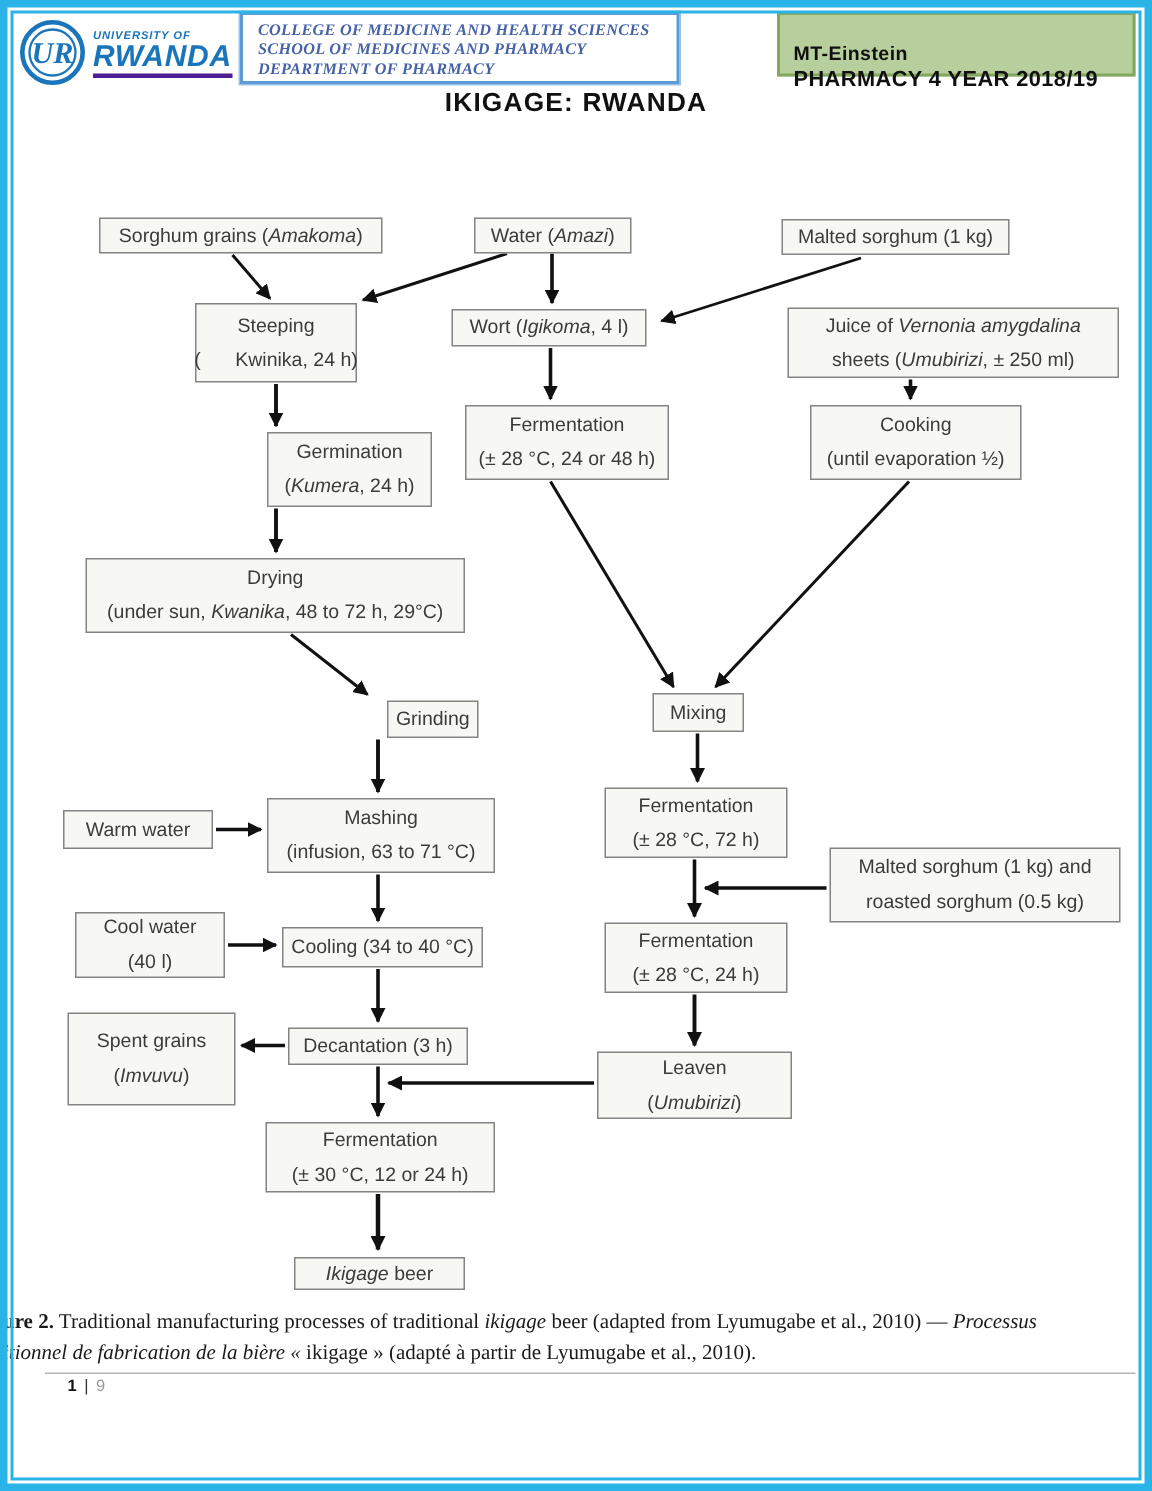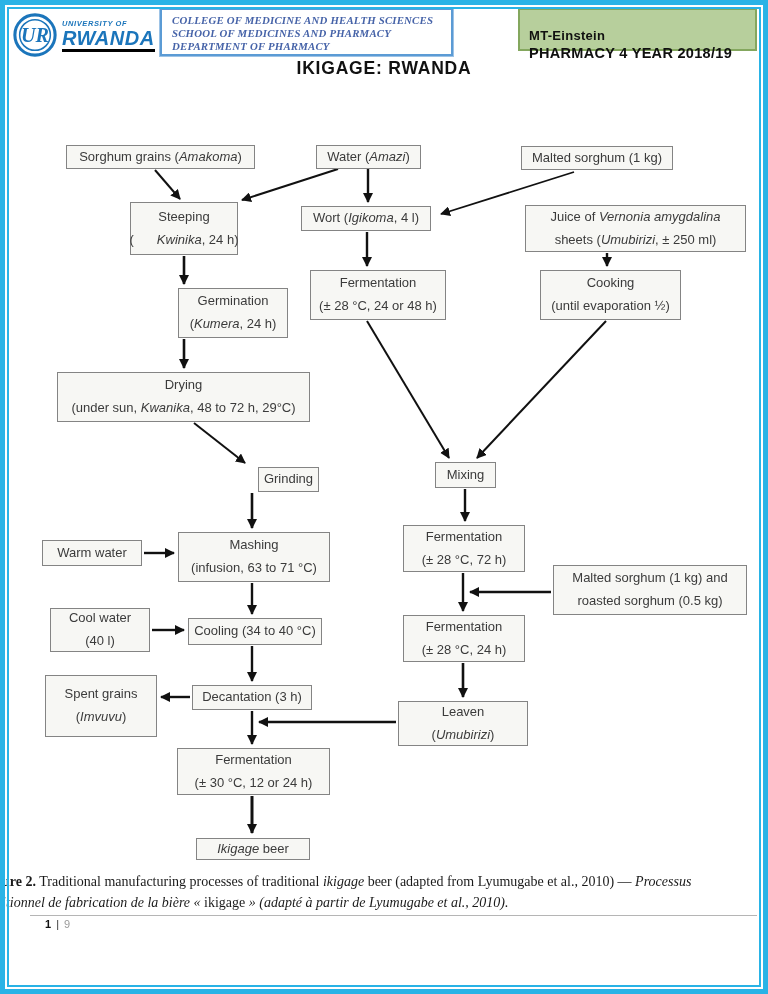--- a/index.html
+++ b/index.html
@@ -7,21 +7,21 @@
     width:768px;height:994px;position:relative;overflow:hidden;
     background:#ffffff;font-family:"Liberation Sans",sans-serif;
   }
   
   .frame-outer{position:absolute;inset:0;border:5px solid #29b3e6;box-sizing:border-box;pointer-events:none;z-index:50;}
   .frame-inner{position:absolute;inset:7px;border:2px solid #29b3e6;box-sizing:border-box;pointer-events:none;z-index:50;}
 
   
   .logo{position:absolute;left:12px;top:12px;display:flex;align-items:center;gap:4px;}
   .logo-mark{width:46px;height:46px;}
-  .logo-textcol{display:flex;flex-direction:column;justify-content:center;border-bottom:3px solid #000000;padding-bottom:1px;}
+  .logo-textcol{display:flex;flex-direction:column;justify-content:center;border-bottom:3px solid #4c1d95;padding-bottom:1px;}
   .logo-top{font-size:7.5px;font-weight:bold;font-style:italic;color:#1b75bb;letter-spacing:.6px;}
   .logo-name{font-size:20px;font-weight:bold;font-style:italic;color:#1b75bb;letter-spacing:.5px;line-height:20px;}
 
   .college-box{
     position:absolute;left:160px;top:8px;width:293px;height:48px;box-sizing:border-box;
     border:2px solid #5b9bd5;box-shadow:0 0 0 1px #9dc3e6;
     padding:4px 6px 0 10px;background:#ffffff;
   }
   .college-box .cl{
     font-family:"Liberation Serif",serif;font-style:italic;font-weight:bold;
@@ -127,21 +127,21 @@
       <div><span>Sorghum grains (</span><span style="font-style: italic;">Amakoma</span><span>)</span></div>
     </div>
     <div class="node" style="left: 316px; top: 145px; width: 105px; height: 24px;">
       <div><span>Water (</span><span style="font-style: italic;">Amazi</span><span>)</span></div>
     </div>
     <div class="node" style="left: 521px; top: 146px; width: 152px; height: 24px;">
       <div><span>Malted sorghum (1 kg)</span></div>
     </div>
     <div class="node" style="left: 130px; top: 202px; width: 108px; height: 53px;">
       <div><span>Steeping</span></div>
-      <div><span>(</span><span style="font-style: italic; margin-left: 23px;">Kwinika</span><span>, 24 h)</span></div>
+      <div><span>(</span><span style=" margin-left: 23px;">Kwinika</span><span>, 24 h)</span></div>
     </div>
     <div class="node" style="left: 301px; top: 206px; width: 130px; height: 25px;">
       <div><span>Wort (</span><span style="font-style: italic;">Igikoma</span><span>, 4 l)</span></div>
     </div>
     <div class="node" style="left: 525px; top: 205px; width: 221px; height: 47px;">
       <div><span>Juice of </span><span style="font-style: italic;">Vernonia amygdalina</span></div>
       <div><span>sheets (</span><span style="font-style: italic;">Umubirizi</span><span>, ± 250 ml)</span></div>
     </div>
     <div class="node" style="left: 310px; top: 270px; width: 136px; height: 50px;">
       <div><span>Fermentation</span></div>
@@ -206,18 +206,18 @@
       <div><span>Fermentation</span></div>
       <div><span>(± 30 °C, 12 or 24 h)</span></div>
     </div>
     <div class="node" style="left: 196px; top: 838px; width: 114px; height: 22px;">
       <div><span style="font-style: italic;">Ikigage</span><span> beer</span></div>
     </div>
   </div>
 
 <div class="caption">
     <div class="cap-line"><span style="font-weight: bold; margin-top: 17px;">ure 2.</span><span> Traditional manufacturing processes of traditional </span><span style="font-style: italic;">ikigage</span><span> beer (adapted from Lyumugabe et al., 2010) — </span><span style="font-style: italic;">Processus</span></div>
-    <div class="cap-line"><span style="font-style: italic;">itionnel de fabrication de la bière « </span><span>ikigage</span><span style="font-style: italic;"> » (adapté à partir de Lyumugabe et al., 2010).</span></div>
+    <div class="cap-line"><span style="font-style: italic;">itionnel de fabrication de la bière « </span><span>ikigage</span><span style=""> » (adapté à partir de Lyumugabe et al., 2010).</span></div>
   </div>
 <div class="rule"></div>
 <div class="footer">
   <span class="cur">1</span><span class="sep">|</span><span class="tot">9</span>
 </div>
 
 </body></html>

